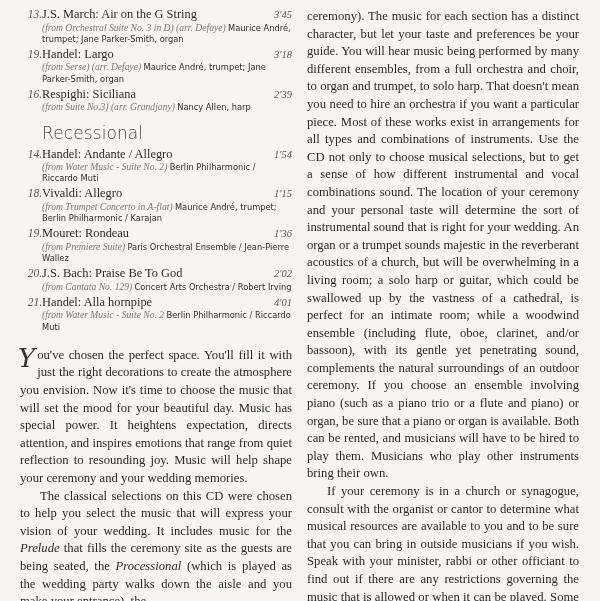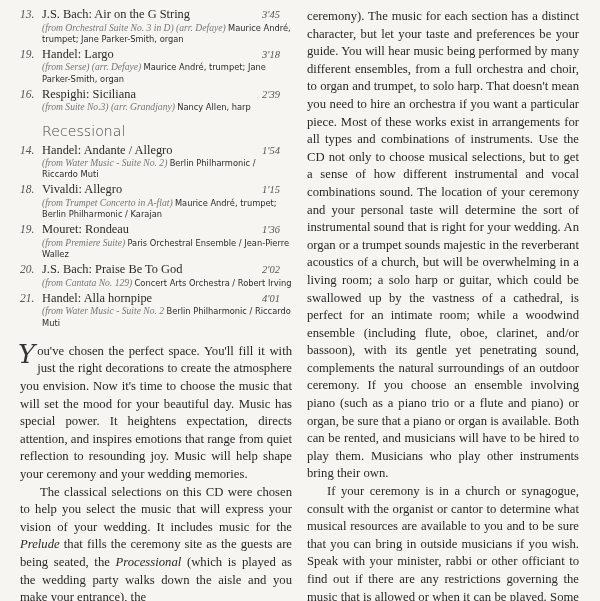--- a/index.html
+++ b/index.html
@@ -9,29 +9,29 @@
     font-family:"Liberation Serif", "DejaVu Serif", serif;
     color:#2a2826;
     position:relative;
   }
   .page { position:absolute; left:0; top:0; width:600px; height:601px; }
   .col-left { position:absolute; left:20px; top:8px; width:272px; }
   .col-right { position:absolute; left:307px; top:8px; width:272px; }
 
   .track { position:relative; margin-bottom:3px; }
   .track-head { display:flex; align-items:baseline; font-size:12.4px; line-height:13.5px; }
-  .track-num { font-style:italic; width:22px; color:#555; font-size:11.5px; }
+  .track-num { font-style:italic; width:22px; color:#555; font-size:11.5px;text-align:right; }
   .track-title { flex:1; color:#2c2a28; }
-  .track-time { font-style:italic; font-size:10.5px; color:#555; width:30px; }
+  .track-time { font-style:italic; font-size:10.5px; color:#555; width:30px; text-align:right; }
   .track-detail { margin-left:22px; font-size:9.2px; line-height:11.2px; color:#333; }
   .from { font-family:"Liberation Serif", serif; color:#777; font-size:9.6px;font-style:italic; }
   .perf { font-family:"DejaVu Sans", sans-serif; font-size:8.3px; color:#2b2b2b; }
 
   .section-heading {
-    font-family:"DejaVu Sans", sans-serif; font-weight:300; font-size:14px;
+    font-family:"DejaVu Sans", sans-serif; font-weight:300; font-size:17px;
     color:#444; margin:9px 0 5px 22px; letter-spacing:0.1px;
   }
 
   .prose { font-size:12.7px; line-height:17.6px; text-align:justify; color:#2a2826; margin:0; }
   .prose p { margin:0; }
   .indent { text-indent:20px; }
   .dropcap {
     font-family:"DejaVu Serif", serif; font-style:italic; font-size:26px;
     line-height:16px; float:left; margin:3px 2px 0 -2px; color:#333;
   }
@@ -40,21 +40,21 @@
 </style>
 </head>
 <body>
 
 <div class="page">
   <div class="col-left">
     <div id="tracks-top">
         <div class="track">
           <div class="track-head">
             <span class="track-num">13.</span>
-            <span class="track-title">J.S. Bach: Air on the G String</span>
+            <span class="track-title">J.S. March: Air on the G String</span>
             <span class="track-time">3'45</span>
           </div>
           <div class="track-detail"><span class="from">(from Orchestral Suite No. 3 in D) (arr. Defaye)</span> <span class="perf">Maurice André, trumpet; Jane Parker-Smith, organ</span></div>
         </div>
         <div class="track">
           <div class="track-head">
             <span class="track-num">19.</span>
             <span class="track-title">Handel: Largo</span>
             <span class="track-time">3'18</span>
           </div>

